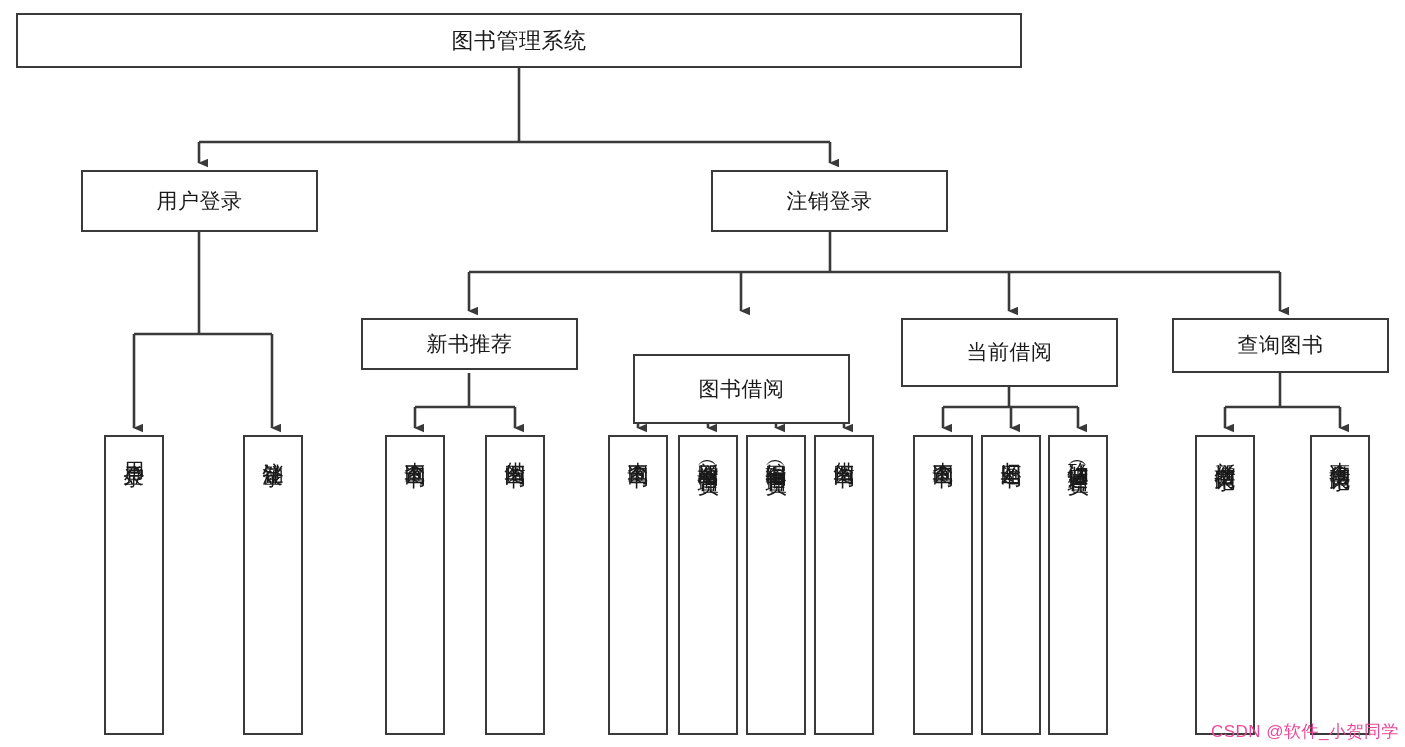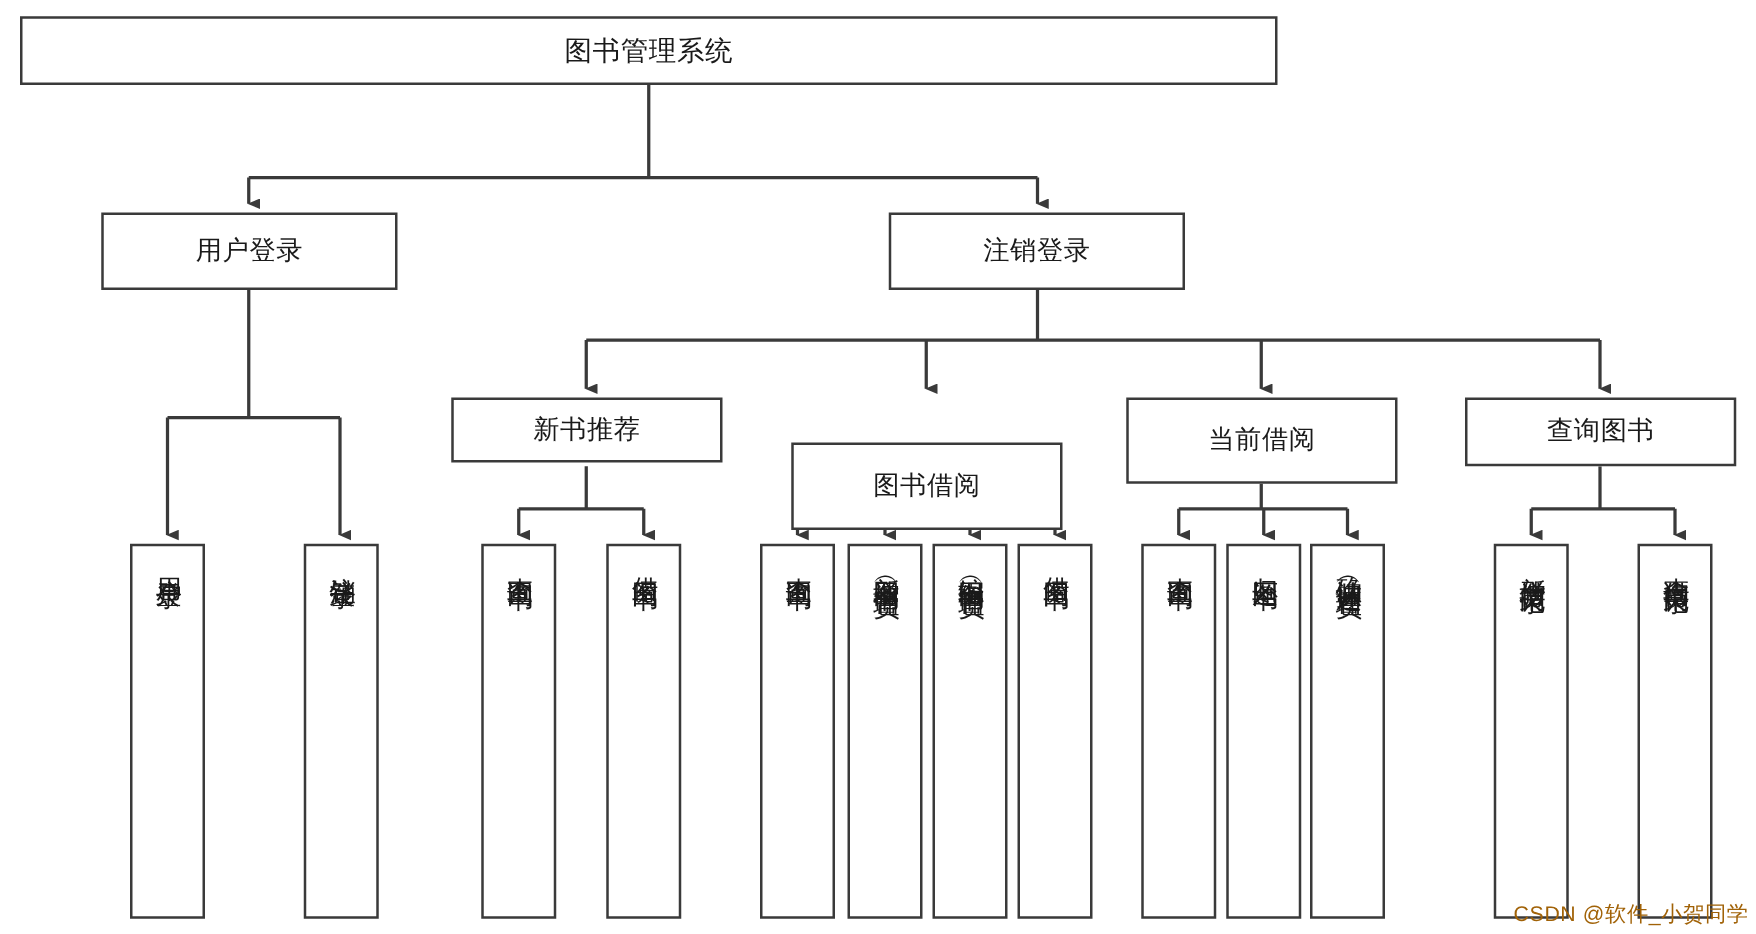--- a/index.html
+++ b/index.html
@@ -60,21 +60,21 @@
     white-space: nowrap;
   }
   .node.root .label {
     font-size: 22px;
   }
   .watermark {
     position: absolute;
     right: 6px;
     bottom: 4px;
     font-size: 17px;
-    color: #a16207;
+    color: #ec4899;
     letter-spacing: 0.5px;
     white-space: nowrap;
     font-family: "Liberation Sans", "DejaVu Sans", sans-serif;
   }
 </style>
 </head>
 <body>
 
 <div id="diagram-root">
 

